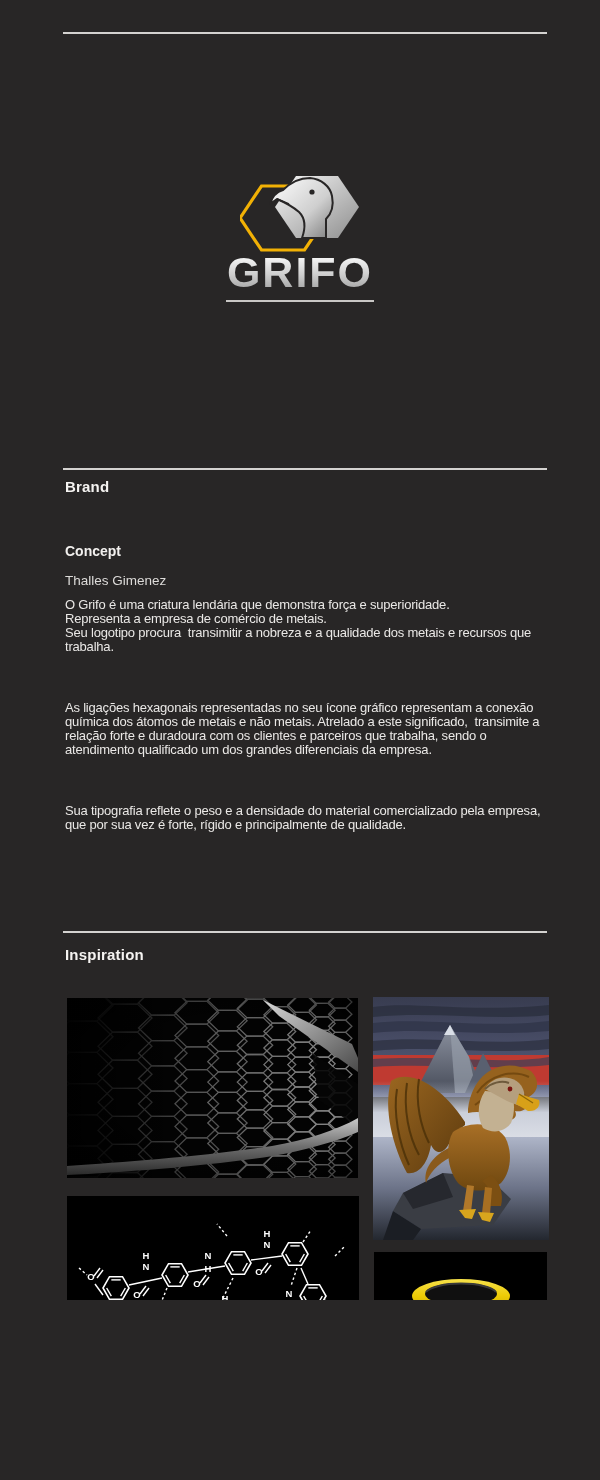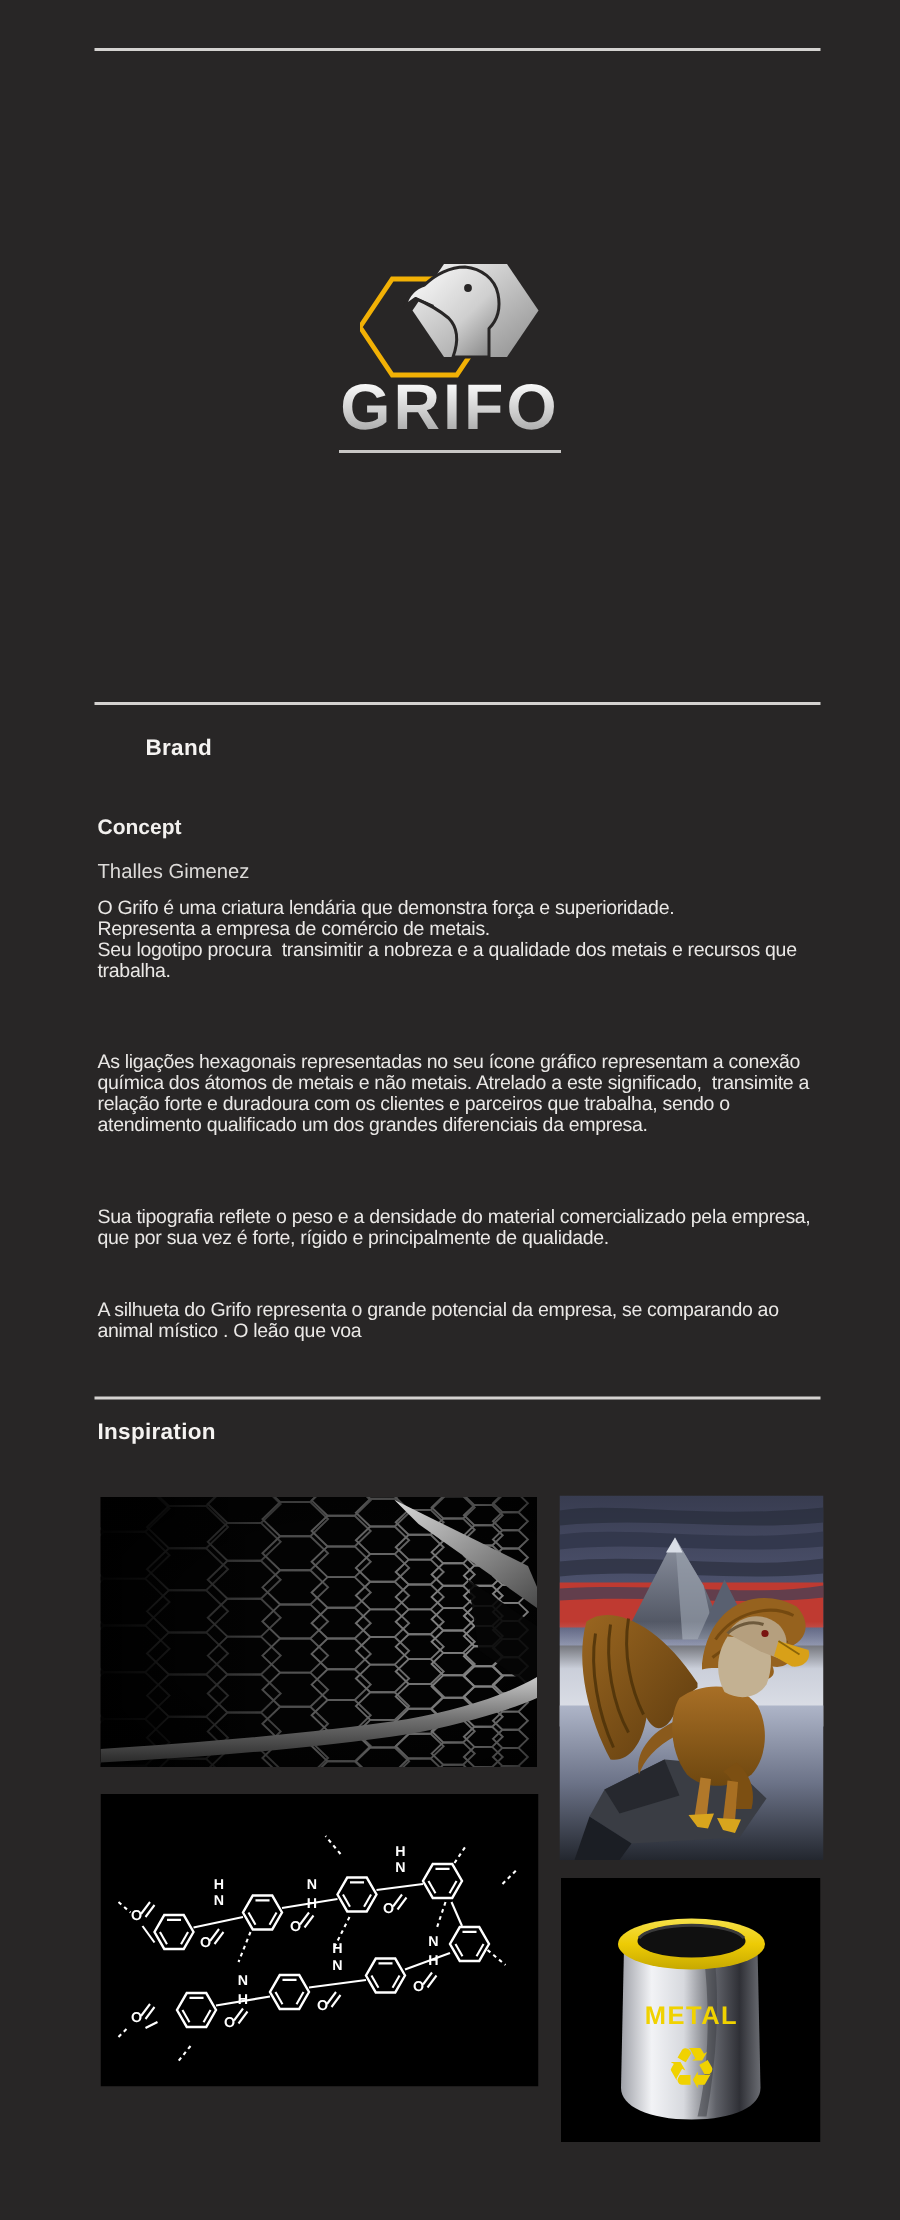--- a/index.html
+++ b/index.html
@@ -1,16 +1,16 @@
 <!DOCTYPE html>
 <html><head>
 <meta charset="utf-8">
 <style>
   html,body{margin:0;padding:0;background:#282626;}
-  #page{position:relative;width:600px;height:1480px;background:#282626;overflow:hidden;
+  #page{position:relative;width:600px;height:1300px;background:#282626;overflow:hidden;
         font-family:"Liberation Sans",sans-serif;text-decoration:underline;}
   .divider{position:absolute;height:2px;background:#d4d2d0;}
   .heading{position:absolute;left:65px;color:#f5f3f1;font-weight:bold;font-size:15px;letter-spacing:.2px;}
   .sub-heading{position:absolute;left:65px;color:#f2f0ee;font-weight:bold;font-size:14px;text-align:right;}
   .author{position:absolute;left:65px;color:#dddbd9;font-size:13.5px;}
   .para{position:absolute;left:65px;width:527px;color:#eae8e6;font-size:13px;line-height:14px;
         letter-spacing:-0.2px;white-space:pre-wrap;}
   .img-frame{position:absolute;display:block;}
   
   #logo-icon{position:absolute;left:240px;top:166px;}
@@ -53,37 +53,35 @@
                C50 17 60 12 70 12 Z" fill="url(#silverg2)" stroke="#282626" stroke-width="2" stroke-linejoin="round"></path>
       <path d="M37 33 L49 38" stroke="#282626" stroke-width="1.6" fill="none"></path>
       <circle cx="72" cy="26" r="2.6" fill="#282626"></circle>
     </g>
   </svg>
 
   <div id="wordmark">GRIFO</div>
   <div id="wordmark-divider"></div>
 
   <div class="divider" style="left:63px;top:468px;width:484px;"></div>
-  <div class="heading" style="top:490px;margin-left:32px;">Brand</div>
+  <div class="heading" style="top:478px;">Brand</div>
 
   <div class="sub-heading" style="top:543px;">Concept</div>
   <div class="author" style="top:573px;">Thalles Gimenez</div>
 
   <div class="para" style="top:598px;">O Grifo é uma criatura lendária que demonstra força e superioridade.
 Representa a empresa de comércio de metais.
 Seu logotipo procura  transimitir a nobreza e a qualidade dos metais e recursos que
 trabalha.</div>
   <div class="para" style="top:701px;">As ligações hexagonais representadas no seu ícone gráfico representam a conexão
 química dos átomos de metais e não metais. Atrelado a este significado,  transimite a
 relação forte e duradoura com os clientes e parceiros que trabalha, sendo o
 atendimento qualificado um dos grandes diferenciais da empresa.</div>
   <div class="para" style="top:804px;">Sua tipografia reflete o peso e a densidade do material comercializado pela empresa,
 que por sua vez é forte, rígido e principalmente de qualidade.</div>
-  <div class="para" style="top:866px;">A silhueta do Grifo representa o grande potencial da empresa, se comparando ao
-animal místico . O leão que voa</div>
 
   <div class="divider" style="left:63px;top:931px;width:484px;"></div>
   <div class="heading" style="top:946px;">Inspiration</div>
 
   <svg class="img-frame" style="left:67px;top:998px;" width="291" height="180" viewBox="0 0 291 180">
     <defs>
       <radialGradient id="vig" cx="0.55" cy="0.5" r="0.75">
         <stop offset="0" stop-color="#000" stop-opacity="0"></stop>
         <stop offset="0.55" stop-color="#000" stop-opacity="0.15"></stop>
         <stop offset="1" stop-color="#000" stop-opacity="0.88"></stop>

